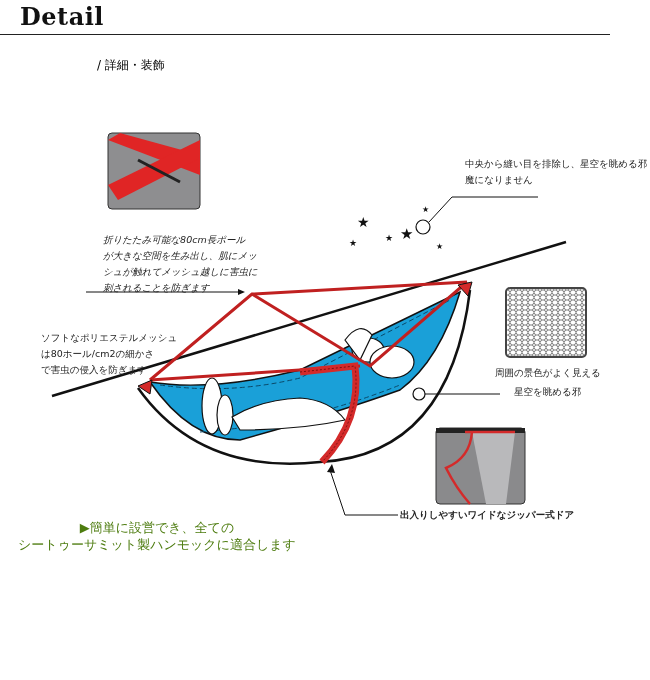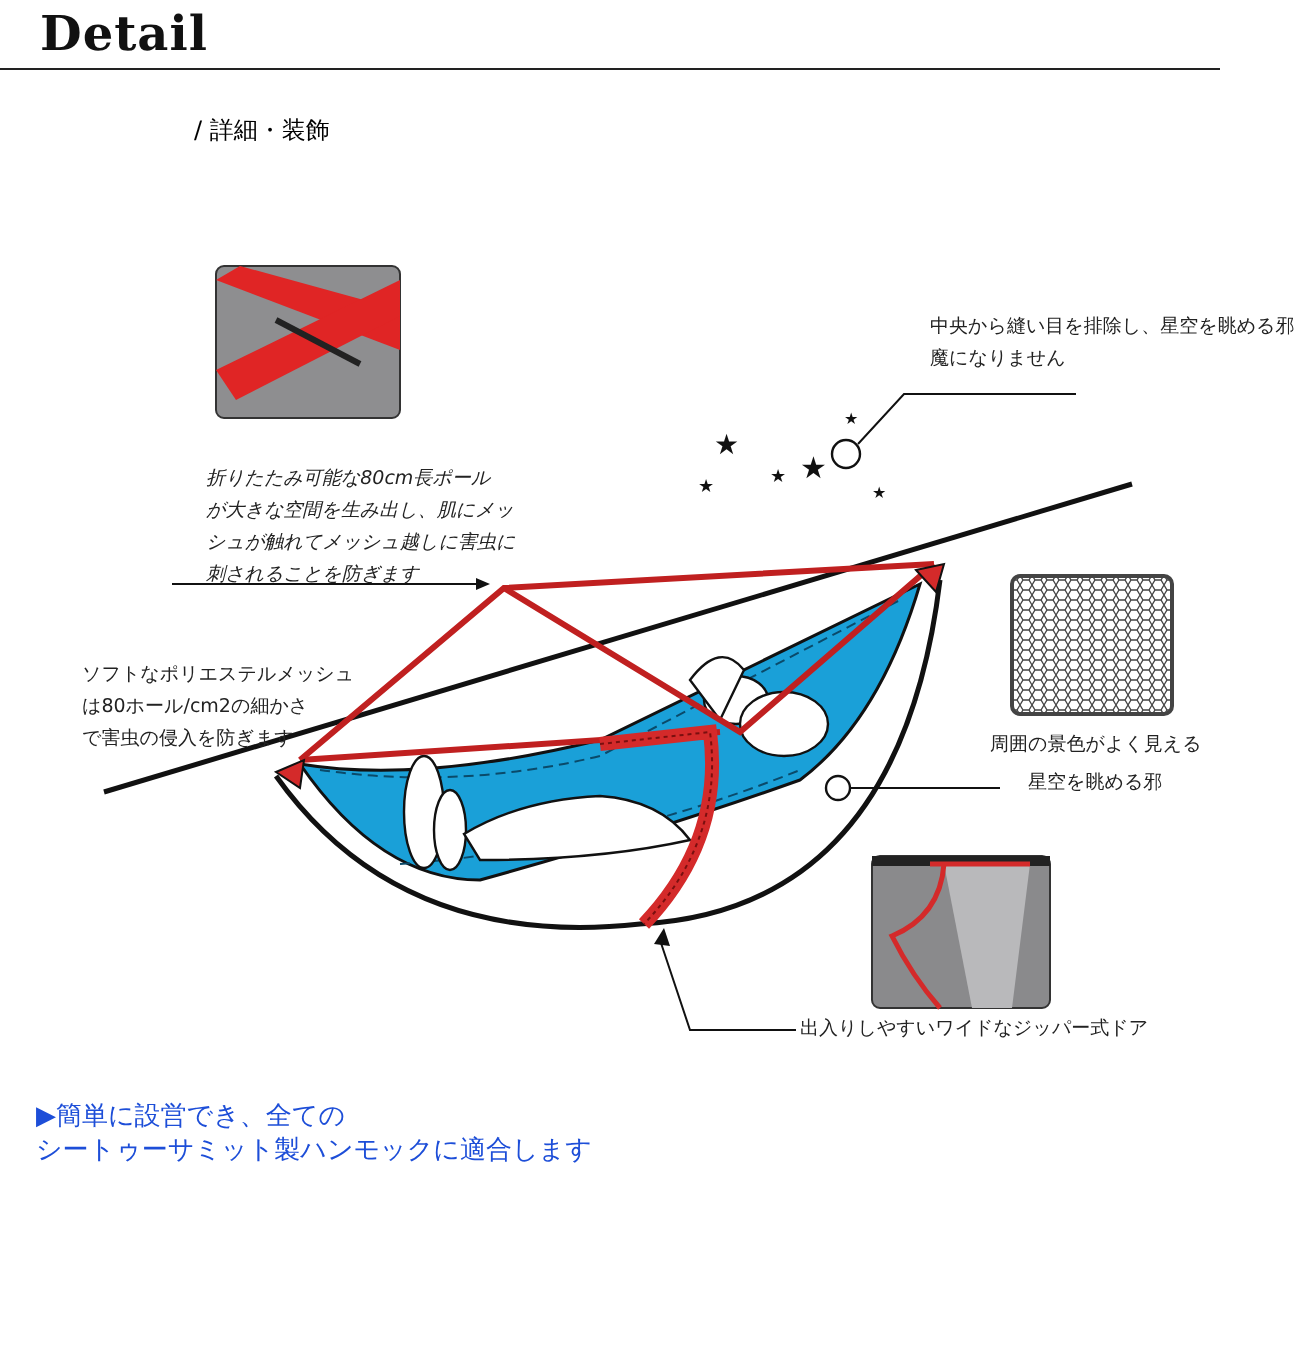--- a/index.html
+++ b/index.html
@@ -6,22 +6,22 @@
     body { width: 650px; height: 680px; position: relative; overflow: hidden;
            font-family: "DejaVu Sans", sans-serif; color: #222; }
     .header { position: absolute; left: 0; top: 0; width: 610px; height: 34px;
               border-bottom: 1px solid #222; }
     .header-title { position: absolute; left: 20px; top: 2px;
                     font-family: "DejaVu Serif", serif; font-size: 24px;
                     font-weight: bold; color: #111; letter-spacing: 0.5px; }
     .header-sub { position: absolute; left: 97px; top: 9px; font-size: 12px; color: #000000; margin-top: 48px; }
     .diagram { position: absolute; left: 0; top: 0; width: 650px; height: 680px; }
     .label { position: absolute; font-size: 9.5px; line-height: 16px; color: #222; white-space: pre; }
-    .footer { position: absolute; left: 18px; top: 550px; font-size: 13px; line-height: 17px;
-              color: #1d4ed8; white-space: pre; }
+    .footer { position: absolute; left: 18px; top: 519px; font-size: 13px; line-height: 17px;
+              color: #4d7c0f; white-space: pre; text-align: center; }
   </style>
 </head>
 <body>
 
 <div class="header">
   <span class="header-title">Detail</span>
   <span class="header-sub">/ 詳細・装飾</span>
 </div>
 
 <svg class="diagram" viewBox="0 0 650 680" xmlns="http://www.w3.org/2000/svg">
@@ -103,16 +103,16 @@
 が大きな空間を生み出し、肌にメッ
 シュが触れてメッシュ越しに害虫に
 刺されることを防ぎます</div>
 <div class="label" style="left:465px; top:156px;">中央から縫い目を排除し、星空を眺める邪
 魔になりません</div>
 <div class="label" style="left:4px; top:330px;margin-left:37px;">ソフトなポリエステルメッシュ
 は80ホール/cm2の細かさ
 で害虫の侵入を防ぎます</div>
 <div class="label" style="left:495px; top:365px;font-family:Liberation Serif, serif;">周囲の景色がよく見える</div>
 <div class="label" style="left:514px; top:384px;">星空を眺める邪</div>
-<div class="label" style="left:400px; top:507px;">出入りしやすいワイドなジッパー式ドア</div>
+<div class="label" style="left:400px; top:507px;font-weight:bold;">出入りしやすいワイドなジッパー式ドア</div>
 
 <div class="footer">▶簡単に設営でき、全ての
 シートゥーサミット製ハンモックに適合します</div>
 
 </body></html>

